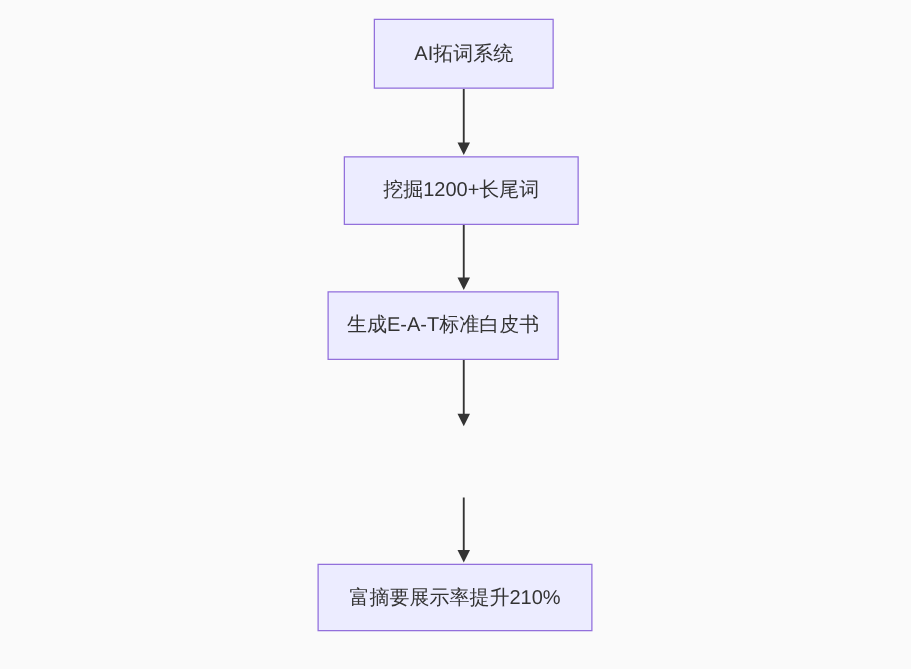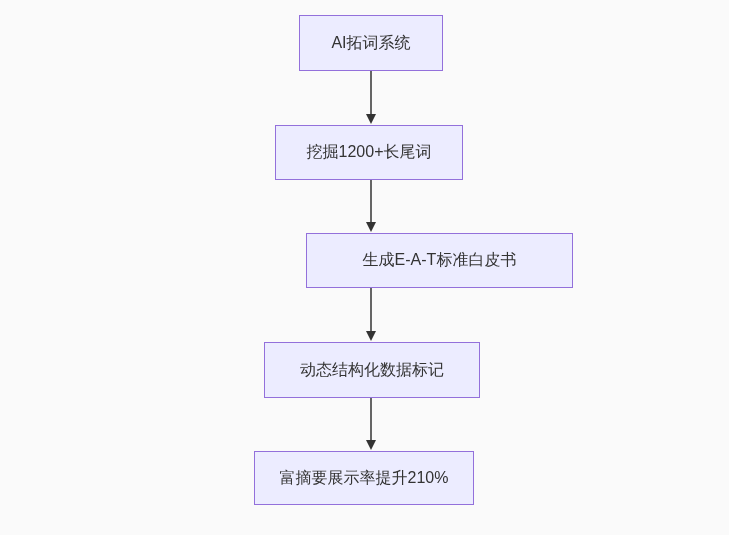--- a/index.html
+++ b/index.html
@@ -23,21 +23,21 @@
     color: #333333;
     font-size: 16px;
     display: flex;
     align-items: center;
     justify-content: center;
     text-align: center;
     white-space: nowrap;
   }
   .node-1 { left: 299px; top: 15px;  width: 144px; height: 56px; }
   .node-2 { left: 275px; top: 125px; width: 188px; height: 55px; }
-  .node-3 { left: 262px; top: 233px; width: 267px; height: 55px; margin-left: 44px; }
+  .node-3 { left: 262px; top: 233px; width: 185px; height: 55px; }
   .node-4 { left: 264px; top: 342px; width: 216px; height: 56px; }
   .node-5 { left: 254px; top: 451px; width: 220px; height: 54px; }
   .edges-layer {
     position: absolute;
     left: 0;
     top: 0;
     width: 729px;
     height: 535px;
     pointer-events: none;
   }
@@ -71,21 +71,18 @@
   </div>
 
   <div class="flow-node node-2">
     <span>挖掘1200+长尾词</span>
   </div>
 
   <div class="flow-node node-3">
     <span>生成E-A-T标准白皮书</span>
   </div>
 
-  <div class="flow-node node-4">
-    <span>动态结构化数据标记</span>
-  </div>
 
   <div class="flow-node node-5">
     <span>富摘要展示率提升210%</span>
   </div>
 
 </div>
 
 </body></html>

